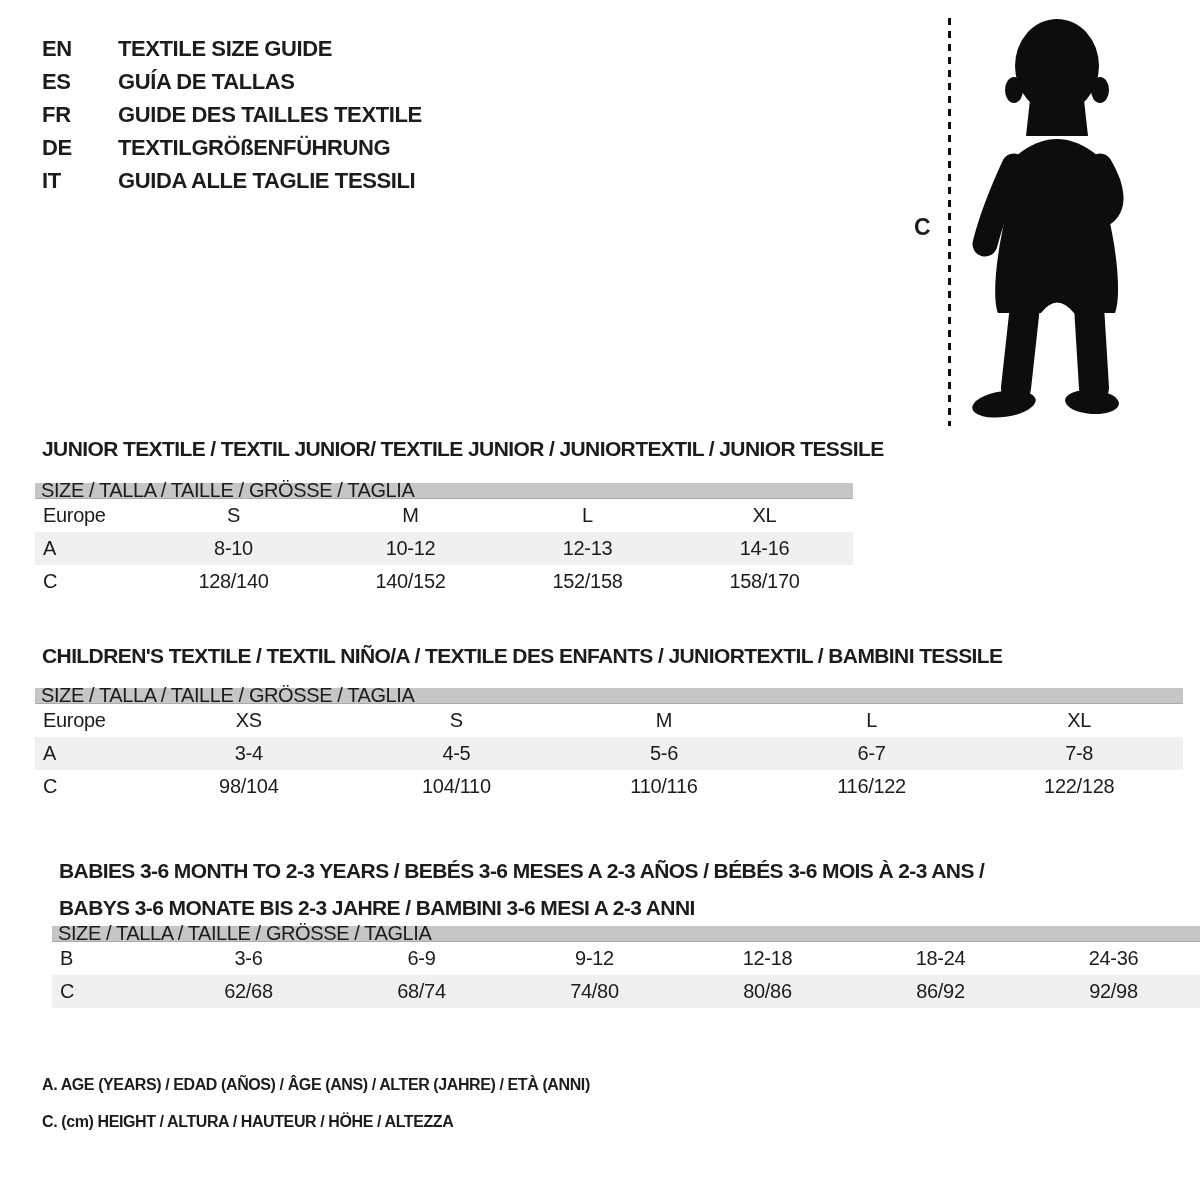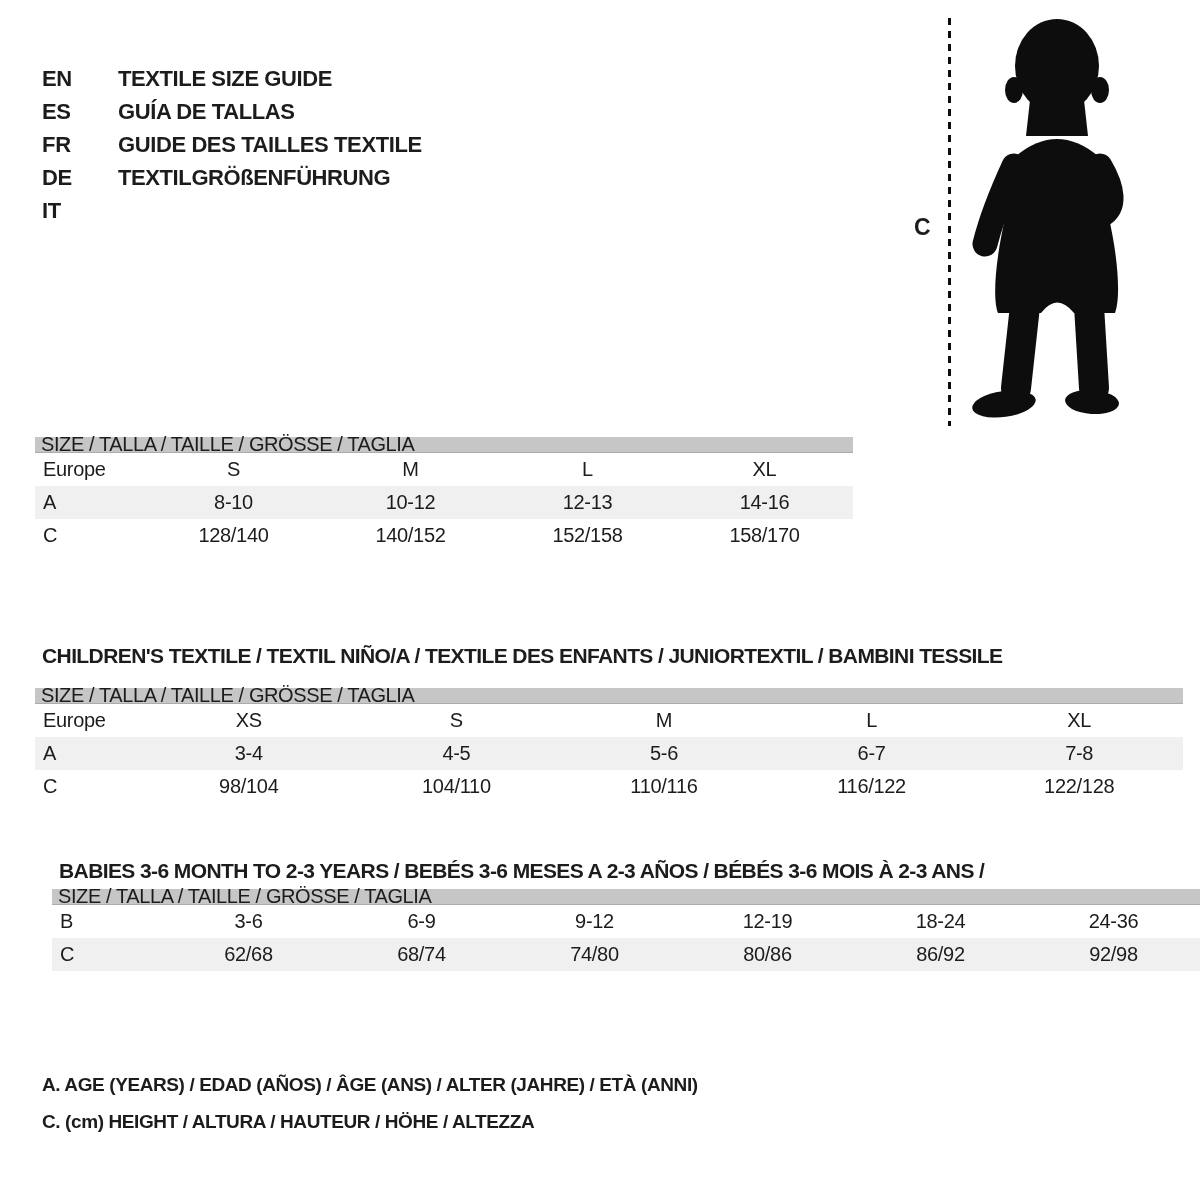--- a/index.html
+++ b/index.html
@@ -6,21 +6,21 @@
   body{
     width:1200px;height:1200px;position:relative;overflow:hidden;
     background:var(--page-bg,#fff);
     color:var(--text-color,#1c1c1c);
     font-family:"Liberation Sans",sans-serif;
     letter-spacing:-0.3px;
   }
   .abs{position:absolute;}
 
   
-  .lang-header{left:42px;top:32px;margin-top:30px;}
+  .lang-header{left:42px;top:32px;}
   .lang-row{display:flex;line-height:33px;}
   .lang-code{width:76px;font-weight:700;font-size:22px;}
   .lang-title{font-weight:700;font-size:22px;white-space:nowrap;letter-spacing:-0.4px;}
 
   
   .dash-line{
     left:948px;top:18px;width:3px;height:408px;
     background:repeating-linear-gradient(to bottom,
       var(--silhouette-color,#0d0d0d) 0 7px, transparent 7px 13px);
   }
@@ -47,21 +47,21 @@
   }
   table{border-collapse:collapse;table-layout:fixed;width:100%;}
   td{height:33px;line-height:33px;font-size:20px;text-align:center;padding:0;
      white-space:nowrap;letter-spacing:-0.3px;}
   td.lbl{text-align:left;padding-left:8px;}
   tr.shaded{background:var(--row-alt-bg,#f0f0f0);}
   col.c-label{width:110px;}
 
   
   .footnotes{left:42px;top:1066px;}
-  .footnote{font-weight:700;font-size:19px;line-height:37px;white-space:nowrap;letter-spacing:-0.4px;}
+  .footnote{font-weight:700;font-size:16px;line-height:37px;white-space:nowrap;letter-spacing:-0.4px;}
 </style>
 </head>
 <body>
 
 <div class="abs lang-header">
   <div class="lang-row">
     <span class="lang-code">EN</span>
     <span class="lang-title">TEXTILE SIZE GUIDE</span>
   </div>
   <div class="lang-row">
@@ -71,20 +71,21 @@
   <div class="lang-row">
     <span class="lang-code">FR</span>
     <span class="lang-title">GUIDE DES TAILLES TEXTILE</span>
   </div>
   <div class="lang-row">
     <span class="lang-code">DE</span>
     <span class="lang-title">TEXTILGRÖßENFÜHRUNG</span>
   </div>
   <div class="lang-row">
     <span class="lang-code">IT</span>
+    <span class="lang-title">GUIDA ALLE TAGLIE TESSILI</span>
   </div>
 </div>
 
 <div class="abs dash-line"></div>
 <div class="abs figure-label">C</div>
 <svg class="abs figure-svg" width="168" height="404" viewBox="0 0 168 404" aria-hidden="true">
   <g fill="currentColor" stroke="none">
     <ellipse cx="87" cy="50" rx="42" ry="47"></ellipse>
     <ellipse cx="44" cy="74" rx="9" ry="13"></ellipse>
     <ellipse cx="130" cy="74" rx="9" ry="13"></ellipse>
@@ -94,20 +95,21 @@
     <path d="M130 150 C 143 172 146 192 131 199" stroke="currentColor" stroke-width="25" stroke-linecap="round" fill="none"></path>
     <path d="M36 198 L138 198 C 148 240 151 282 145 297 L104 297 Q87 276 71 297 L28 297 C 22 282 26 240 36 198 Z"></path>
     <path d="M55 290 L46 372" stroke="currentColor" stroke-width="30" stroke-linecap="round" fill="none"></path>
     <path d="M119 290 L124 372" stroke="currentColor" stroke-width="30" stroke-linecap="round" fill="none"></path>
     <ellipse cx="34" cy="388" rx="32" ry="13" transform="rotate(-8 34 388)"></ellipse>
     <ellipse cx="122" cy="386" rx="27" ry="12" transform="rotate(4 122 386)"></ellipse>
   </g>
 </svg>
 
 <section class="abs tbl t1">
+  <div class="tbl-title">JUNIOR TEXTILE / TEXTIL JUNIOR/ TEXTILE JUNIOR / JUNIORTEXTIL / JUNIOR TESSILE</div>
   <div class="size-bar">SIZE / TALLA / TAILLE / GRÖSSE / TAGLIA</div>
   <table>
     <colgroup>
         <col class="c-label">
         <col>
         <col>
         <col>
         <col>
       </colgroup>
     <tbody>
@@ -172,38 +174,39 @@
         <td>110/116</td>
         <td>116/122</td>
         <td>122/128</td>
       </tr>
     </tbody>
   </table>
 </section>
 
 <section class="abs tbl t3">
   <div class="title-line">BABIES 3-6 MONTH TO 2-3 YEARS / BEBÉS 3-6 MESES A 2-3 AÑOS / BÉBÉS 3-6 MOIS À 2-3 ANS /</div>
+  <div class="title-line">BABYS 3-6 MONATE BIS 2-3 JAHRE / BAMBINI 3-6 MESI A 2-3 ANNI</div>
   <div class="size-bar">SIZE / TALLA / TAILLE / GRÖSSE / TAGLIA</div>
   <table>
     <colgroup>
         <col class="c-label">
         <col>
         <col>
         <col>
         <col>
         <col>
         <col>
       </colgroup>
     <tbody>
       <tr>
         <td class="lbl">B</td>
         <td>3-6</td>
         <td>6-9</td>
         <td>9-12</td>
-        <td>12-19</td>
+        <td>12-18</td>
         <td>18-24</td>
         <td>24-36</td>
       </tr>
       <tr class="shaded">
         <td class="lbl">C</td>
         <td>62/68</td>
         <td>68/74</td>
         <td>74/80</td>
         <td>80/86</td>
         <td>86/92</td>

